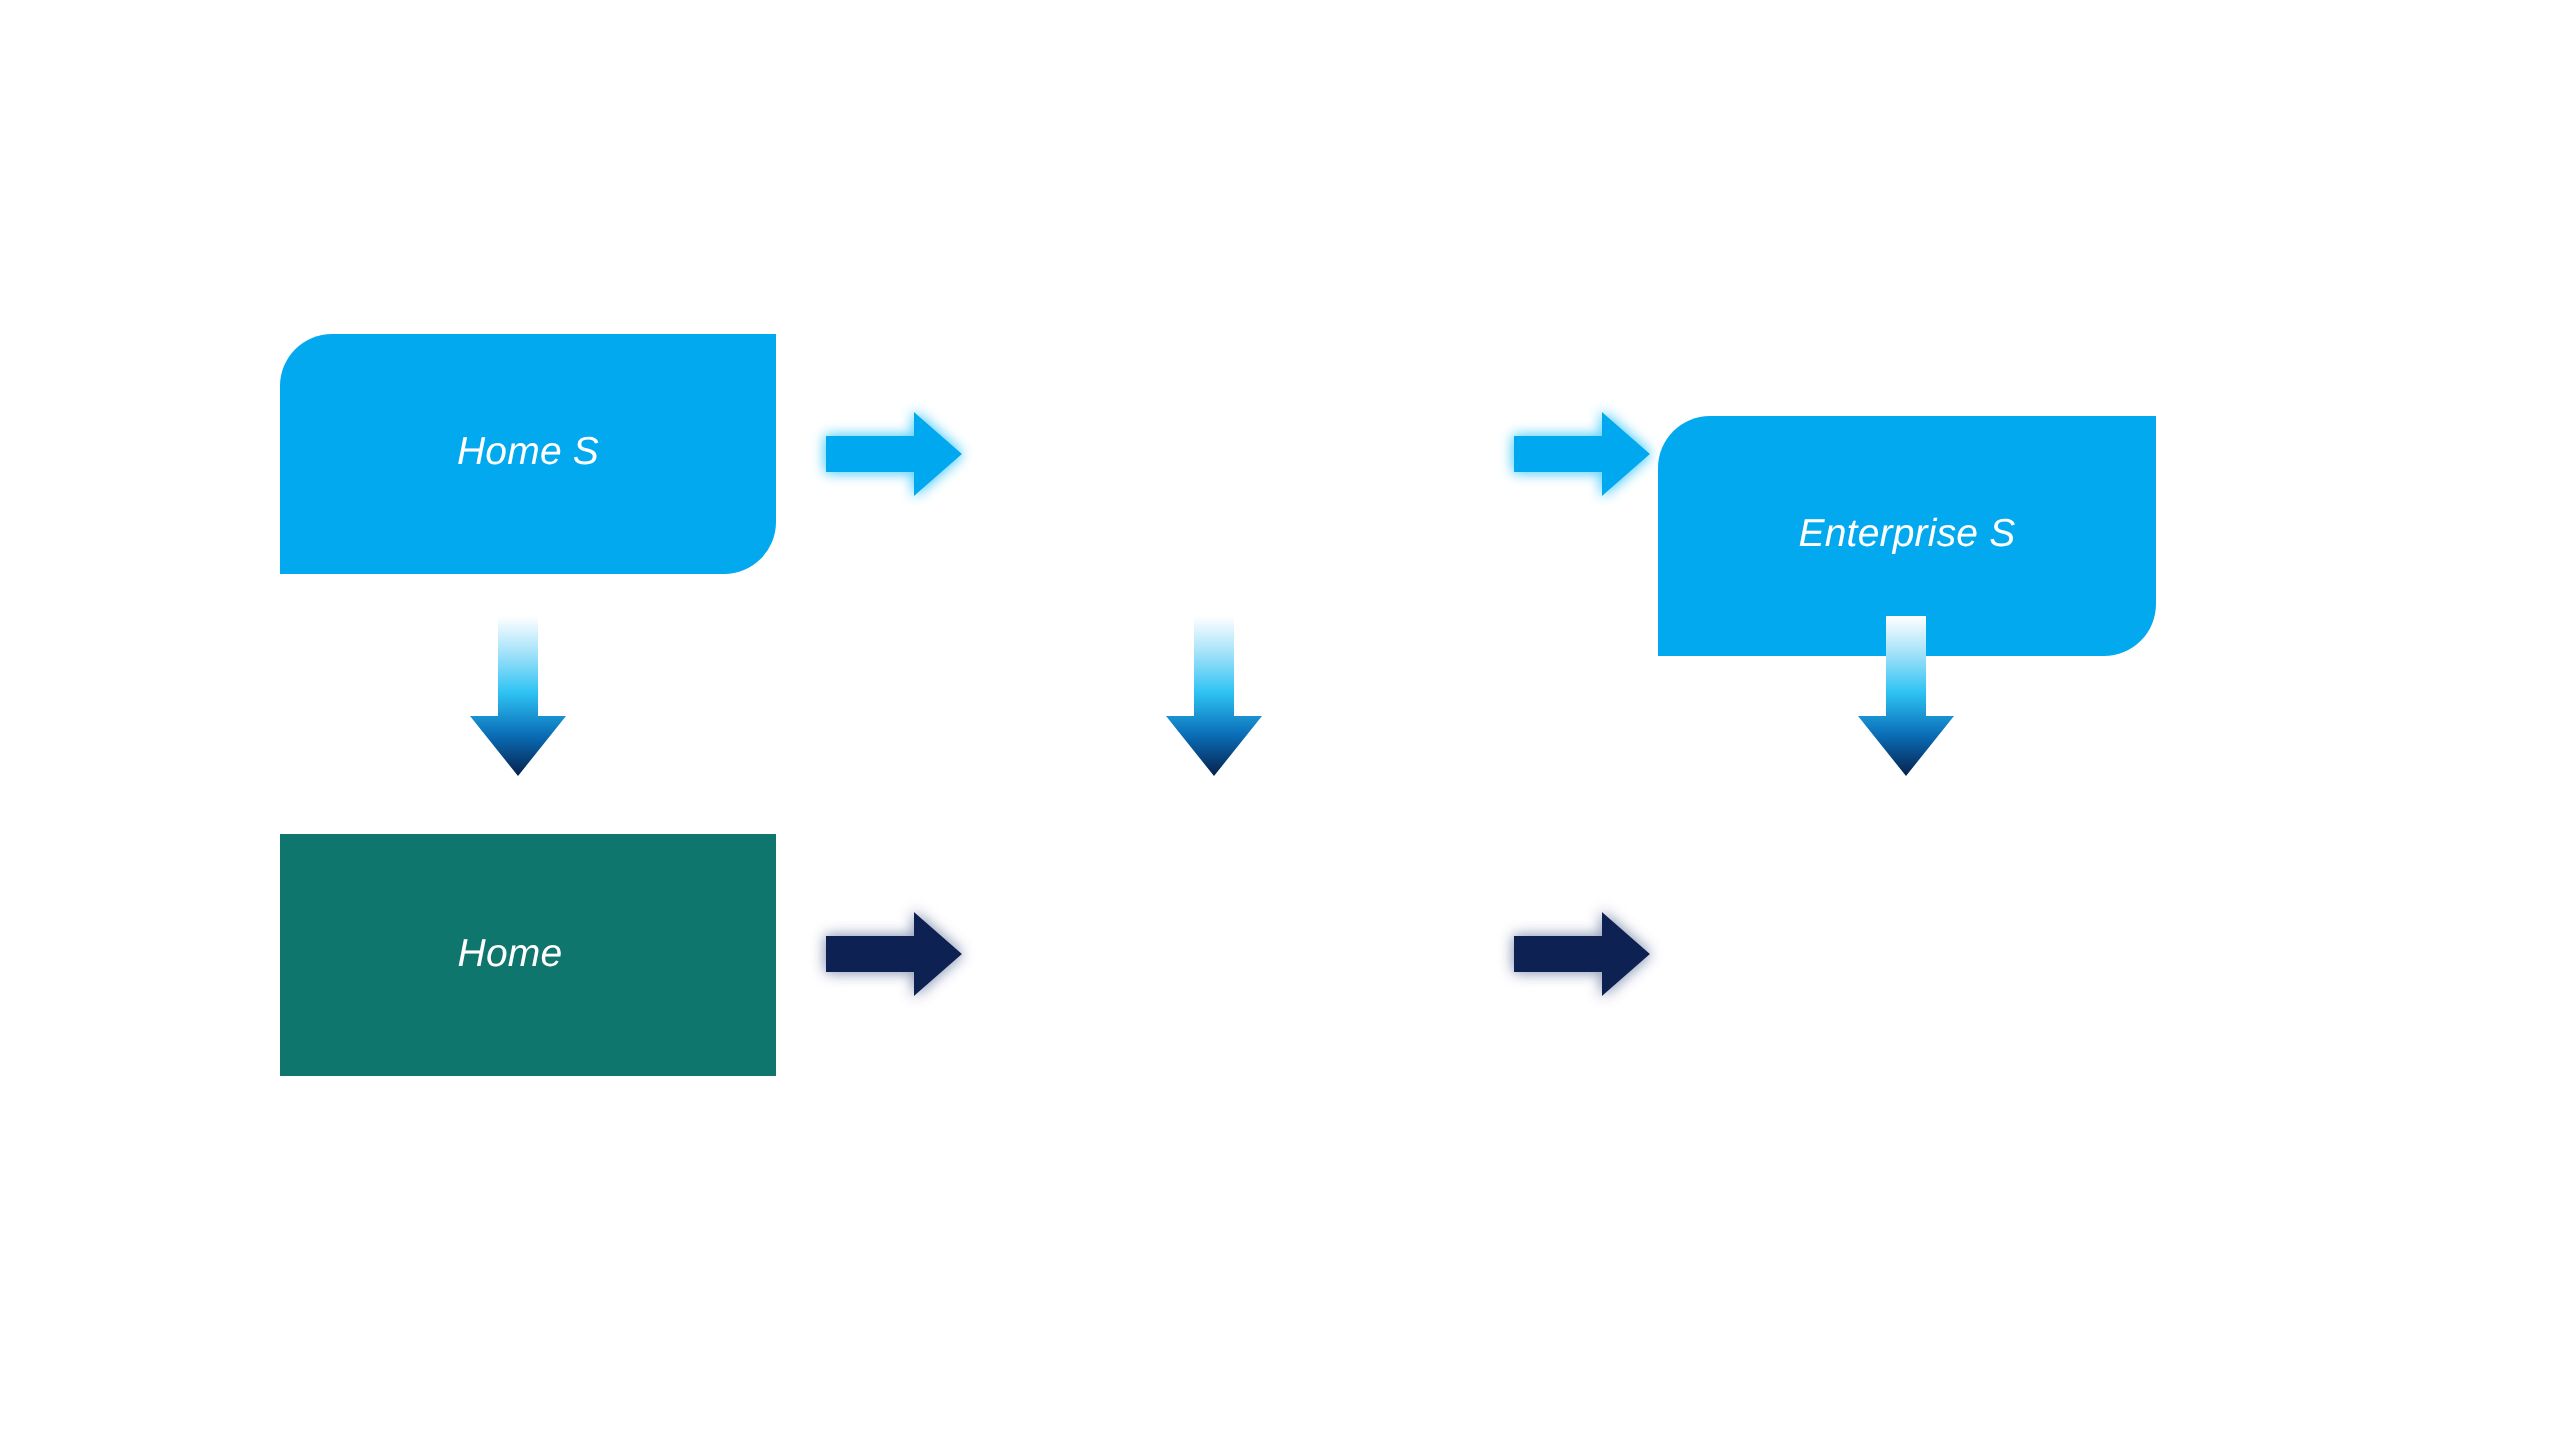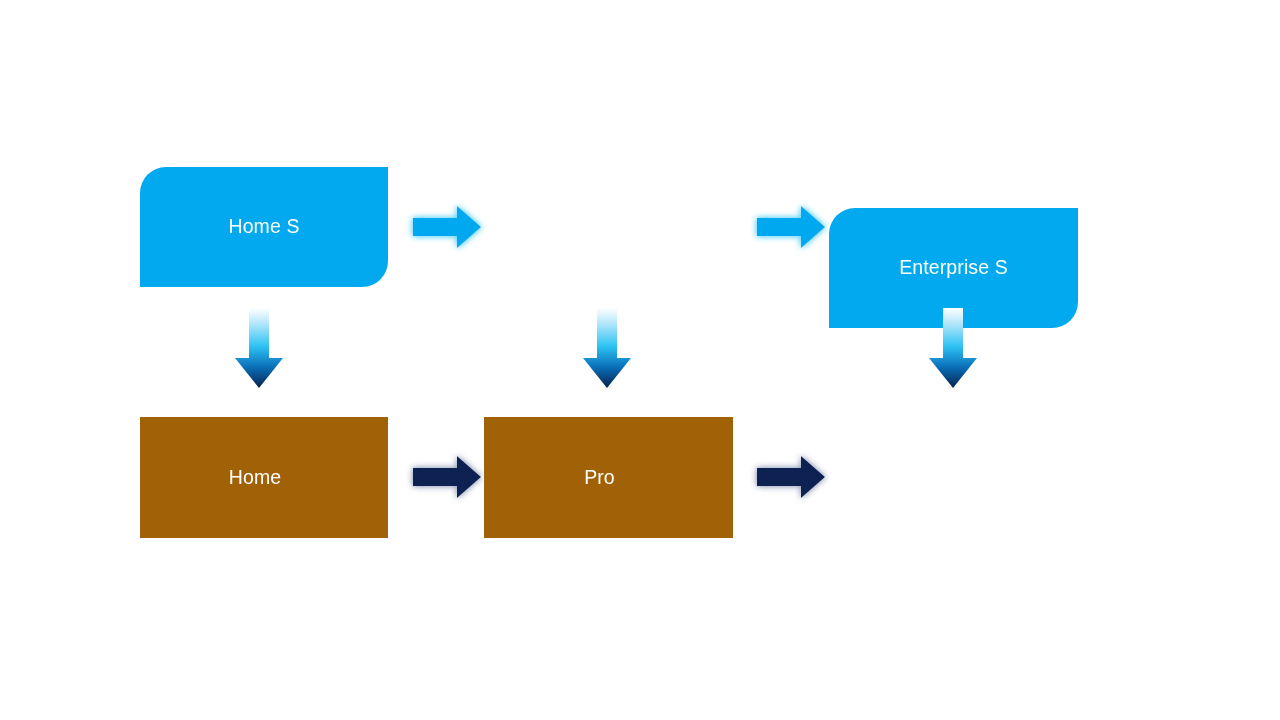--- a/index.html
+++ b/index.html
@@ -14,20 +14,21 @@
     position: relative;
     overflow: hidden;
     font-family: "Liberation Sans", "DejaVu Sans", sans-serif;
   }
 
   #canvas {
     position: absolute;
     left: 0; top: 0;
     width: 1280px;
     height: 628px;
+    font-style: italic;
   }
 
   
   .node {
     position: absolute;
     display: flex;
     align-items: center;
     justify-content: center;
     box-sizing: border-box;
   }
@@ -40,21 +41,21 @@
     white-space: nowrap;
   }
 
   
   .node.tier-top {
     background: #03a9ef;
     border-radius: 26px 0 26px 0;
   }
   
   .node.tier-bottom {
-    background: #a16207;
+    background: #0f766e;
     border-radius: 0;
     text-align: right;
   }
   .node.tier-bottom .node-label {
     
     transform: translateX(-9px);
   }
 
   
   .arrow {
@@ -74,23 +75,20 @@
 
 
   <div class="node tier-top" style="left:829px; top:167px; width:249px; height:120px;margin-top:41px;">
     <span class="node-label">Enterprise S</span>
   </div>
 
   <div class="node tier-bottom" style="left:140px; top:417px; width:248px; height:121px;">
     <span class="node-label">Home</span>
   </div>
 
-  <div class="node tier-bottom" style="left:484px; top:417px; width:249px; height:121px;">
-    <span class="node-label">Pro</span>
-  </div>
 
 
   <svg width="0" height="0" style="position:absolute;left:-9999px;top:-9999px;">
     <defs>
       <linearGradient id="gradDown" x1="0" y1="0" x2="0" y2="1">
         <stop offset="0%" stop-color="#ffffff"></stop>
         <stop offset="22%" stop-color="#a8e3fa"></stop>
         <stop offset="48%" stop-color="#2ec2f3"></stop>
         <stop offset="74%" stop-color="#0a6fb8"></stop>
         <stop offset="100%" stop-color="#06214e"></stop>

